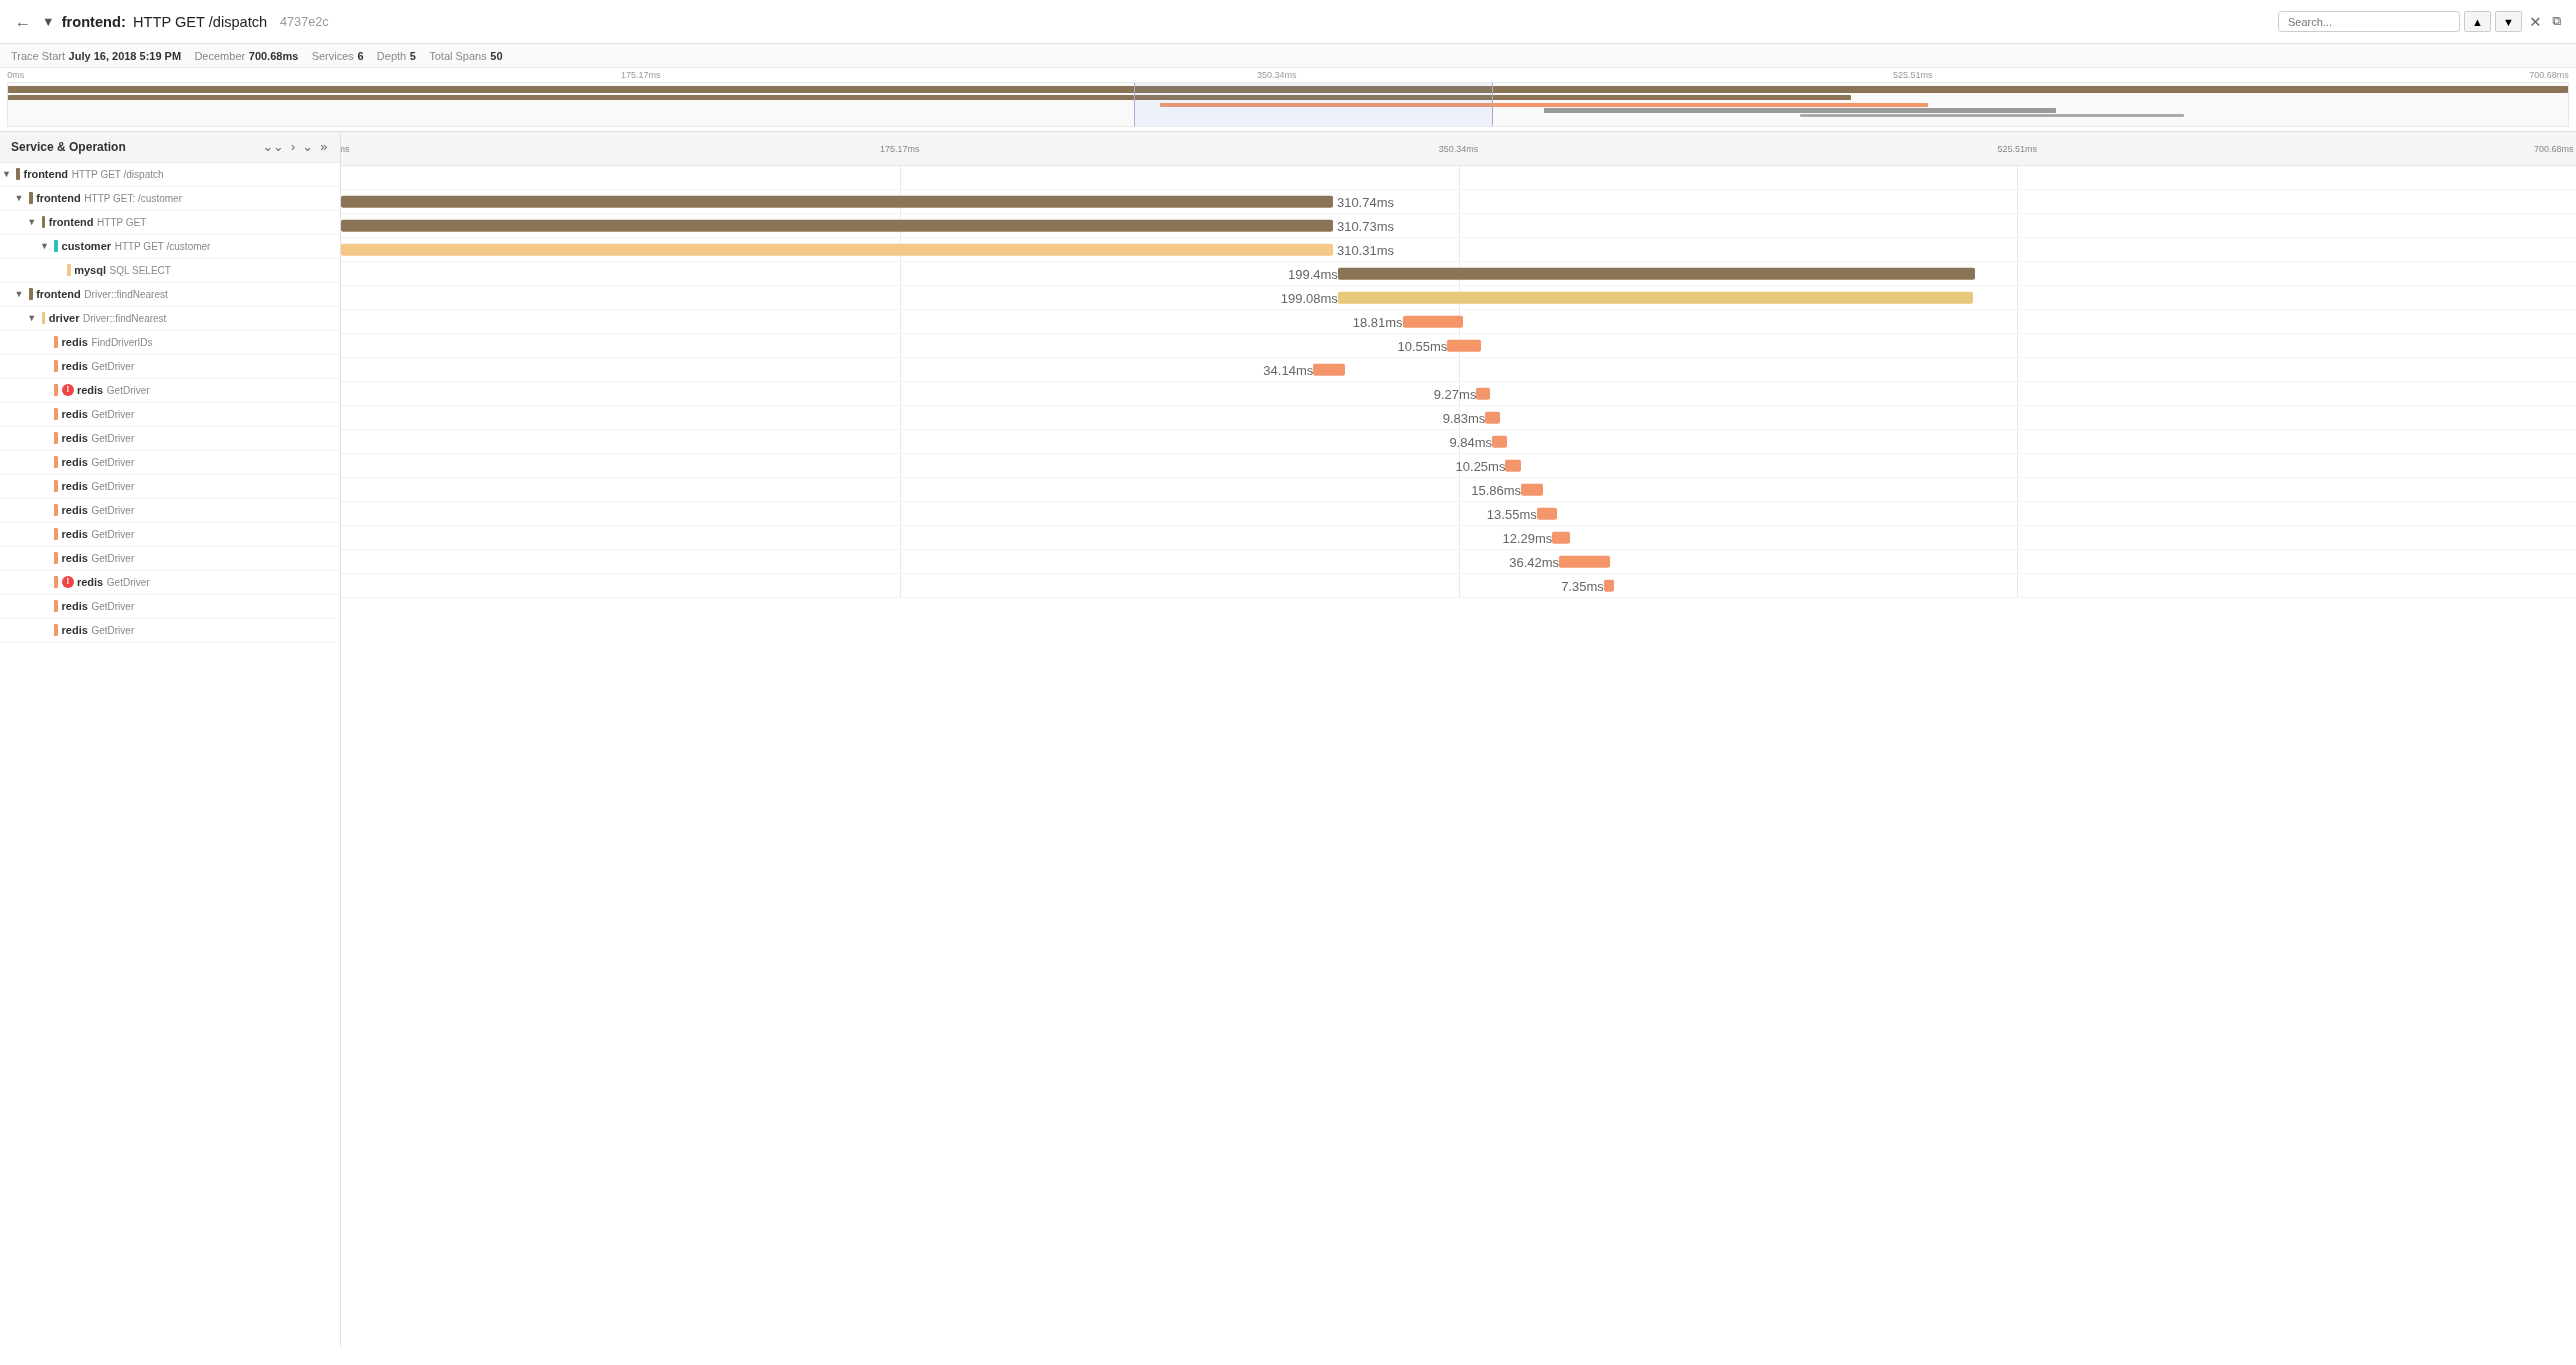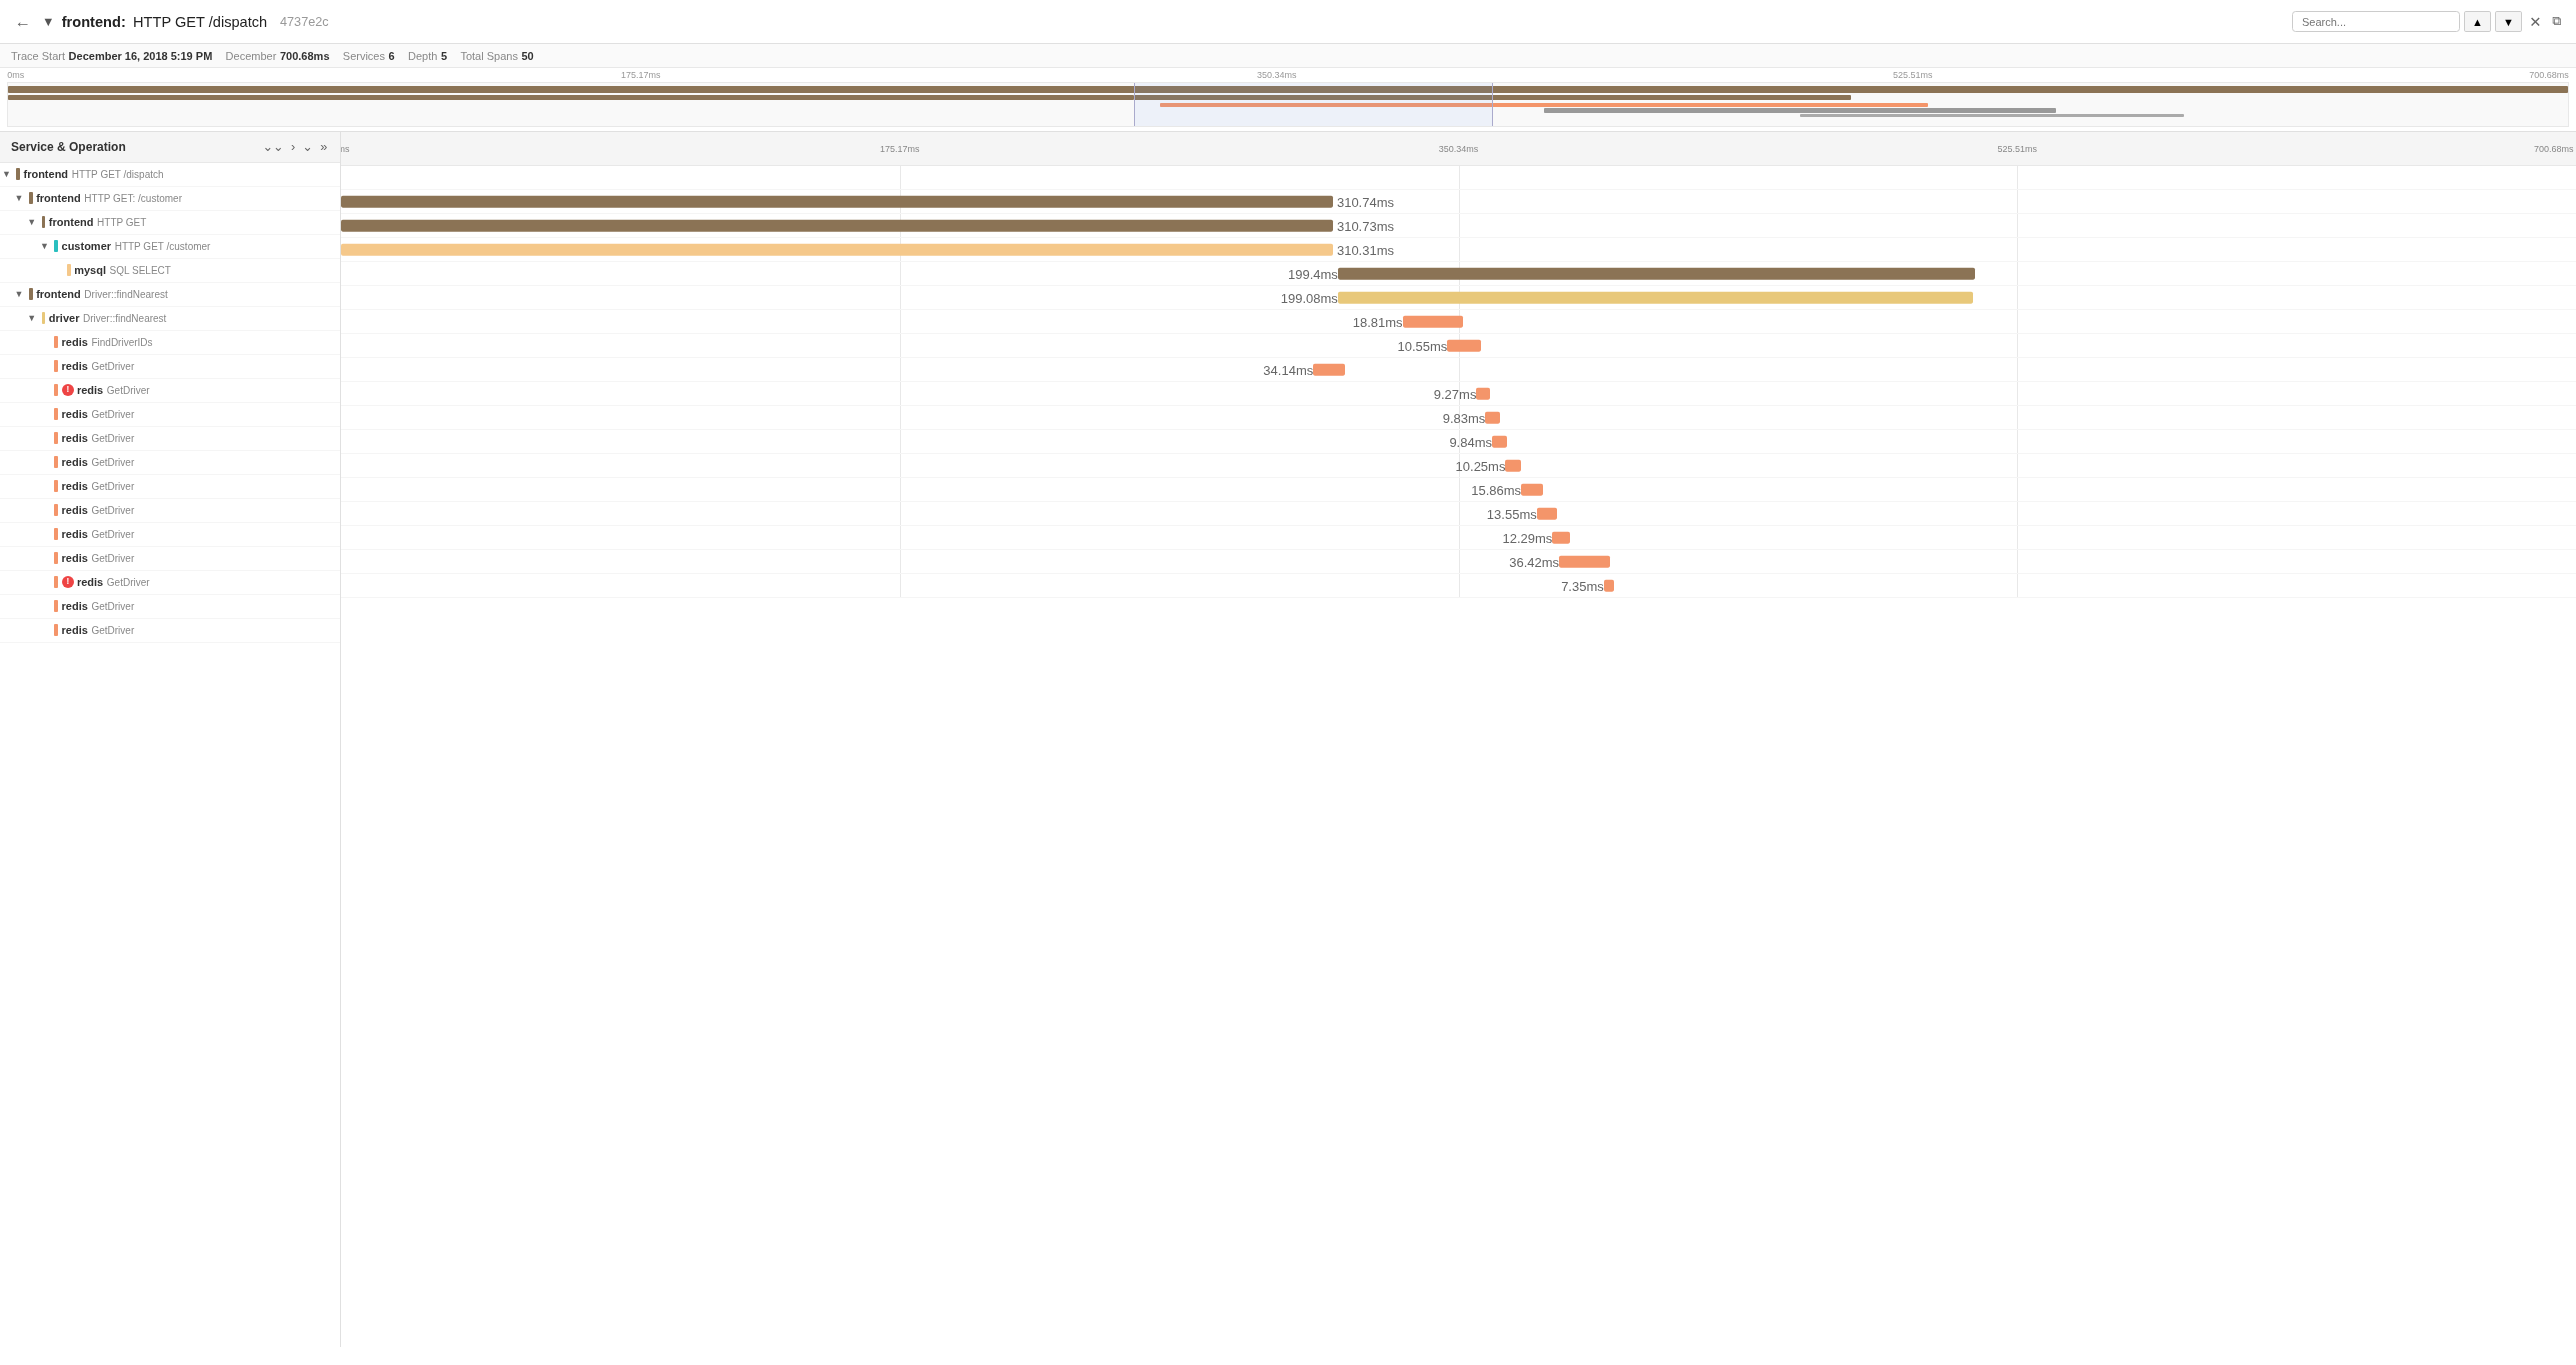--- a/index.html
+++ b/index.html
@@ -45,21 +45,21 @@
       margin-left: auto;
       display: flex;
       align-items: center;
       gap: 3.6px;
     }
     .search-box {
       border: 0.9px solid #ccc;
       border-radius: 3.6px;
       padding: 3.6px 9px;
       font-size: 11px;
-      width: 168px;
+      width: 182px;
       color: #999;
     }
     .nav-btn {
       border: 0.9px solid #ccc;
       background: #f5f5f5;
       padding: 3.6px 7.3px;
       cursor: pointer;
       font-size: 11px;
       border-radius: 1.8px;
     }
@@ -288,21 +288,21 @@
     <input class="search-box" type="text" placeholder="Search..." style="">
     <button class="nav-btn">▲</button>
     <button class="nav-btn">▼</button>
     <button class="close-btn">✕</button>
     <button class="external-btn">⧉</button>
   </div>
 </div>
 
 <div class="meta-bar">
   <span class="label">Trace Start</span>
-  <span class="value">December 16, 2018 5:19 PM</span>
+  <span class="value">July 16, 2018 5:19 PM</span>
   &nbsp;&nbsp;
   <span class="label">December</span>
   <span class="value">700.68ms</span>
   &nbsp;&nbsp;
   <span class="label">Services</span>
   <span class="value">6</span>
   &nbsp;&nbsp;
   <span class="label">Depth</span>
   <span class="value">5</span>
   &nbsp;&nbsp;

